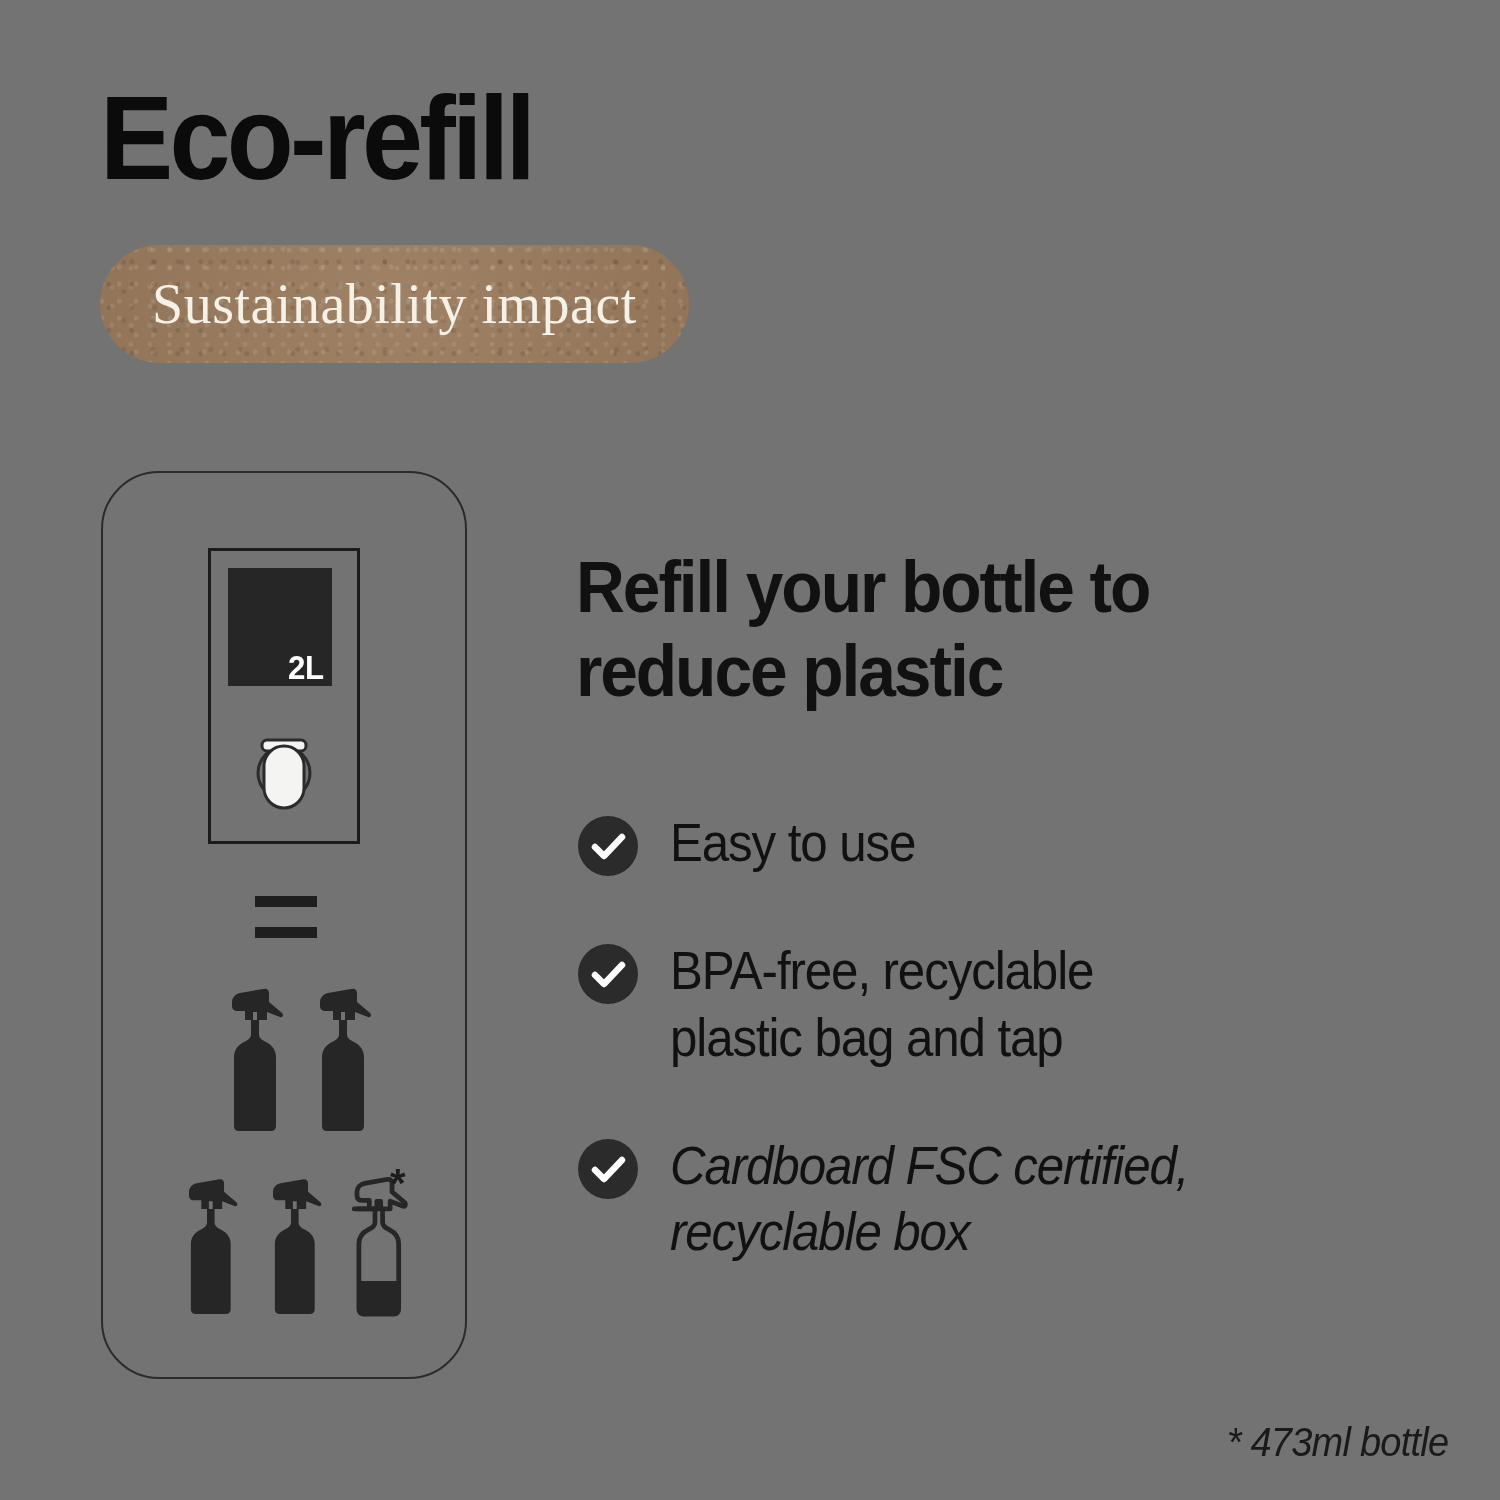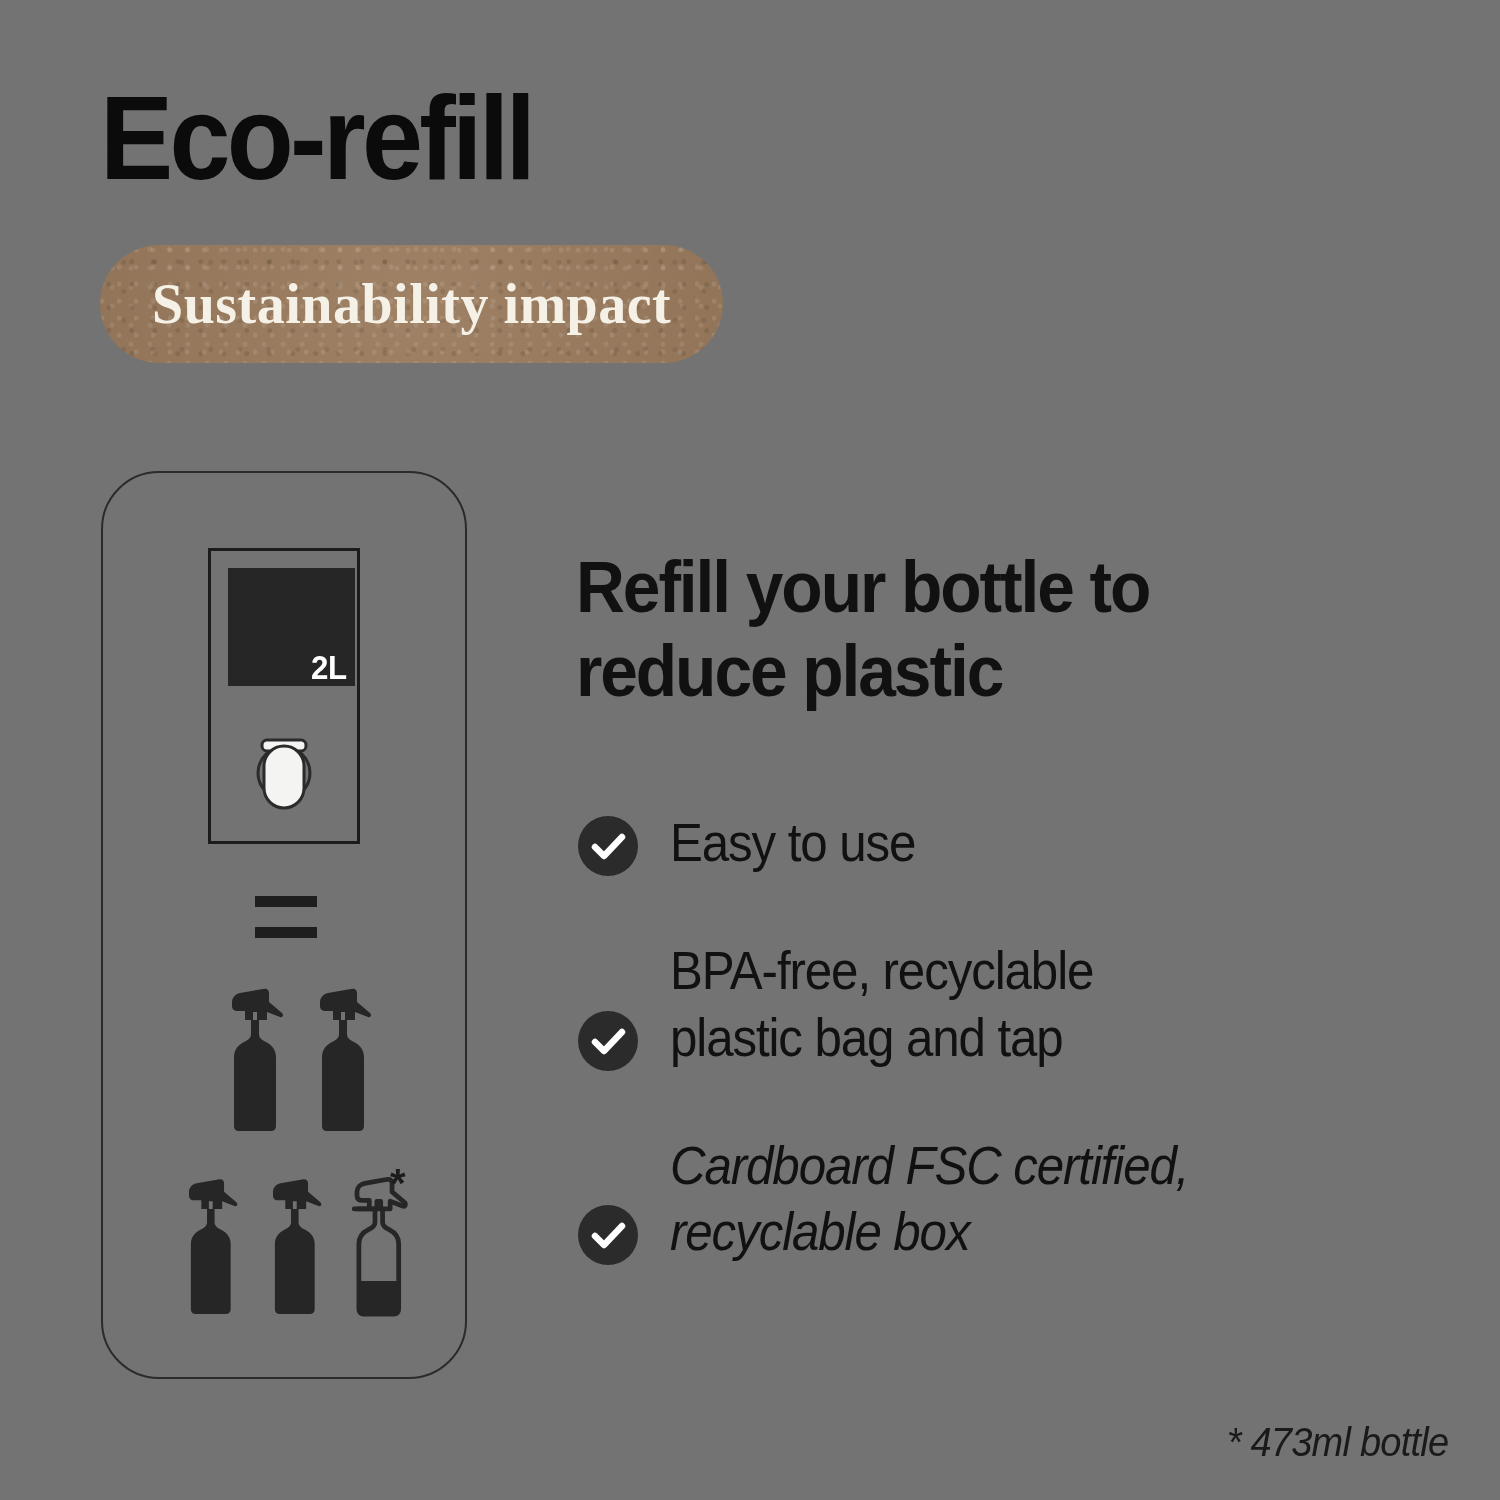--- a/index.html
+++ b/index.html
@@ -54,21 +54,21 @@
       radial-gradient(circle at 50% 50%, rgba(255,255,255,0.05), rgba(0,0,0,0.05));
     background-size: 17px 17px, 23px 23px, 19px 19px, 29px 29px, 100% 100%;
     display: flex;
     align-items: center;
     justify-content: center;
     padding: 0 52px;
     box-sizing: border-box;
   }
   .impact-badge-label {
     font-family: "Liberation Serif", serif;
-    font-weight: 700;
+    font-weight: 400;
     font-size: 56px;
     line-height: 1;
     color: #f6f1e7;
     white-space: nowrap;
     letter-spacing: 0.5px;
   }
 
   
   .illus-panel {
     position: absolute;
@@ -89,21 +89,21 @@
     width: 152px;
     height: 296px;
     border: 3px solid #1c1c1c;
     box-sizing: border-box;
     background: transparent;
   }
   .refill-box-label {
     position: absolute;
     left: 228px;
     top: 568px;
-    width: 127px;
+    width: 104px;
     height: 118px;
     background: #262626;
     box-sizing: border-box;
   }
   .refill-box-volume {
     position: absolute;
     right: 8px;
     bottom: 2px;
     color: #ffffff;
     font-family: "Liberation Sans", sans-serif;
@@ -198,21 +198,21 @@
     margin: 0;
     padding: 0;
     list-style: none;
     position: absolute;
     top: 265px;
     left: 2px;
     width: 880px;
   }
   .feature-item {
     display: flex;
-    align-items: flex-end;
+    align-items: flex-start;
     margin-bottom: 62px;
   }
   .feature-item:last-child { margin-bottom: 0; font-style: italic; }
 
   .check-badge {
     flex: 0 0 auto;
     width: 60px;
     height: 60px;
     border-radius: 50%;
     background: #2b2b2b;

